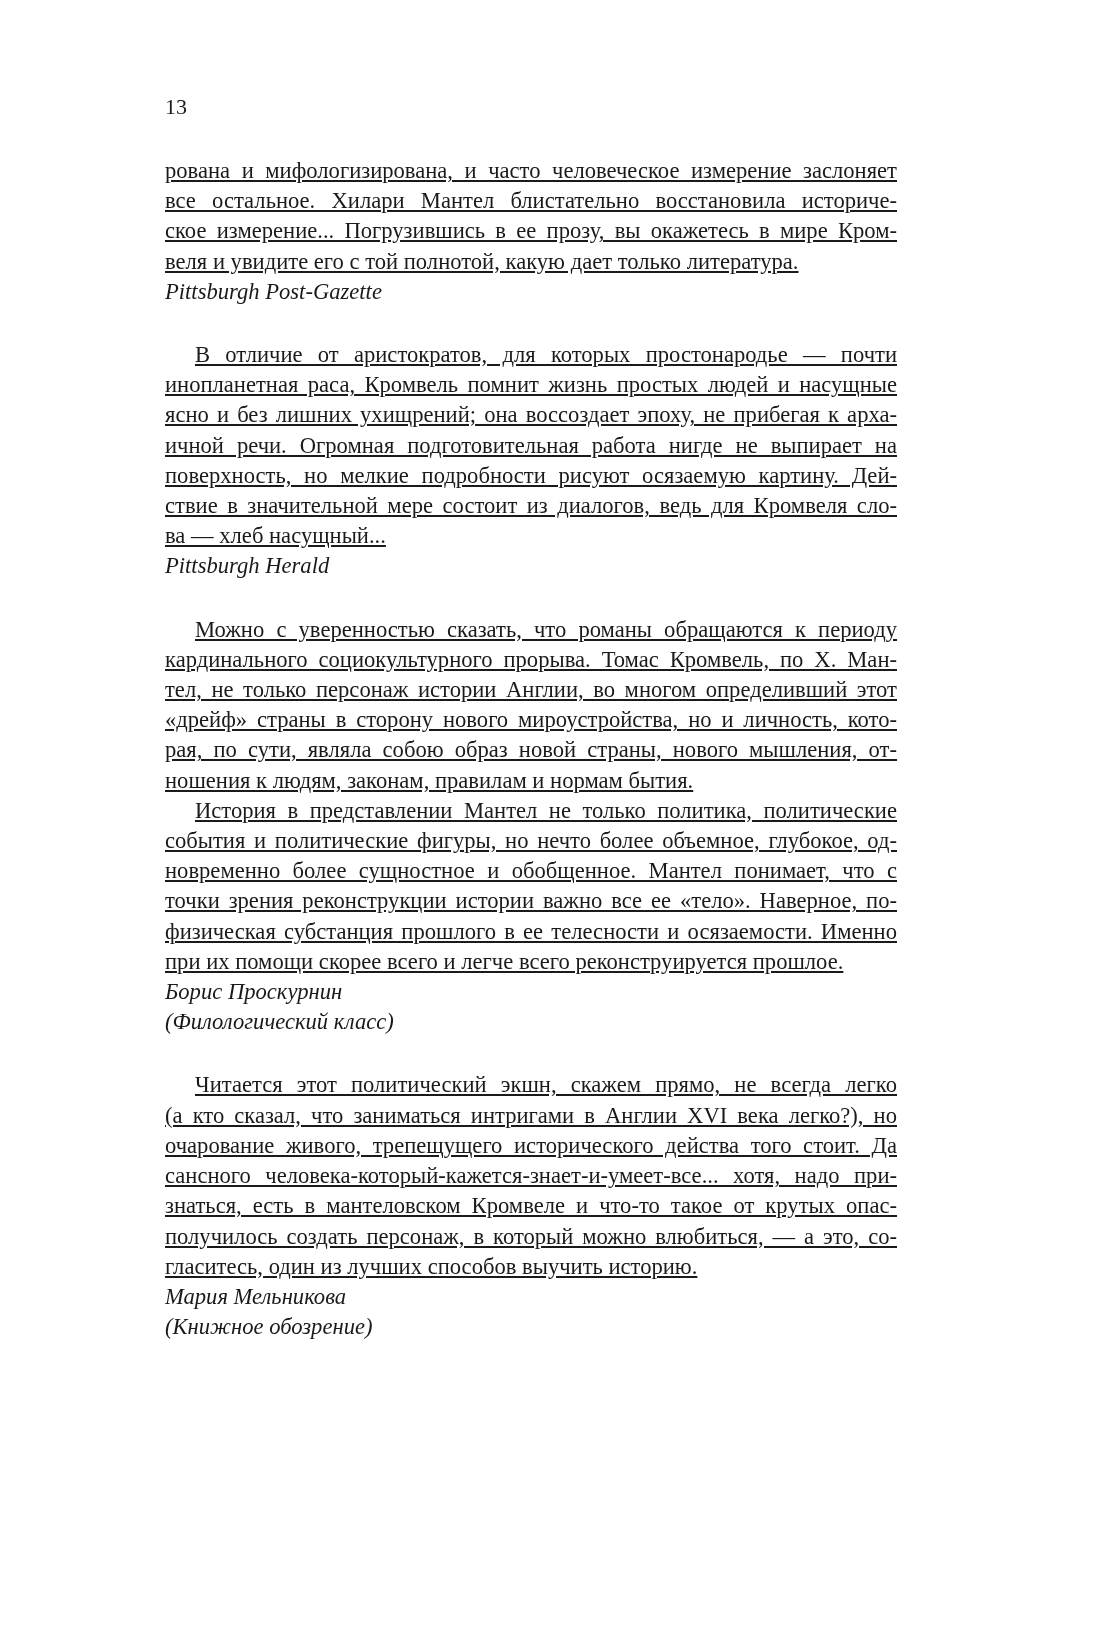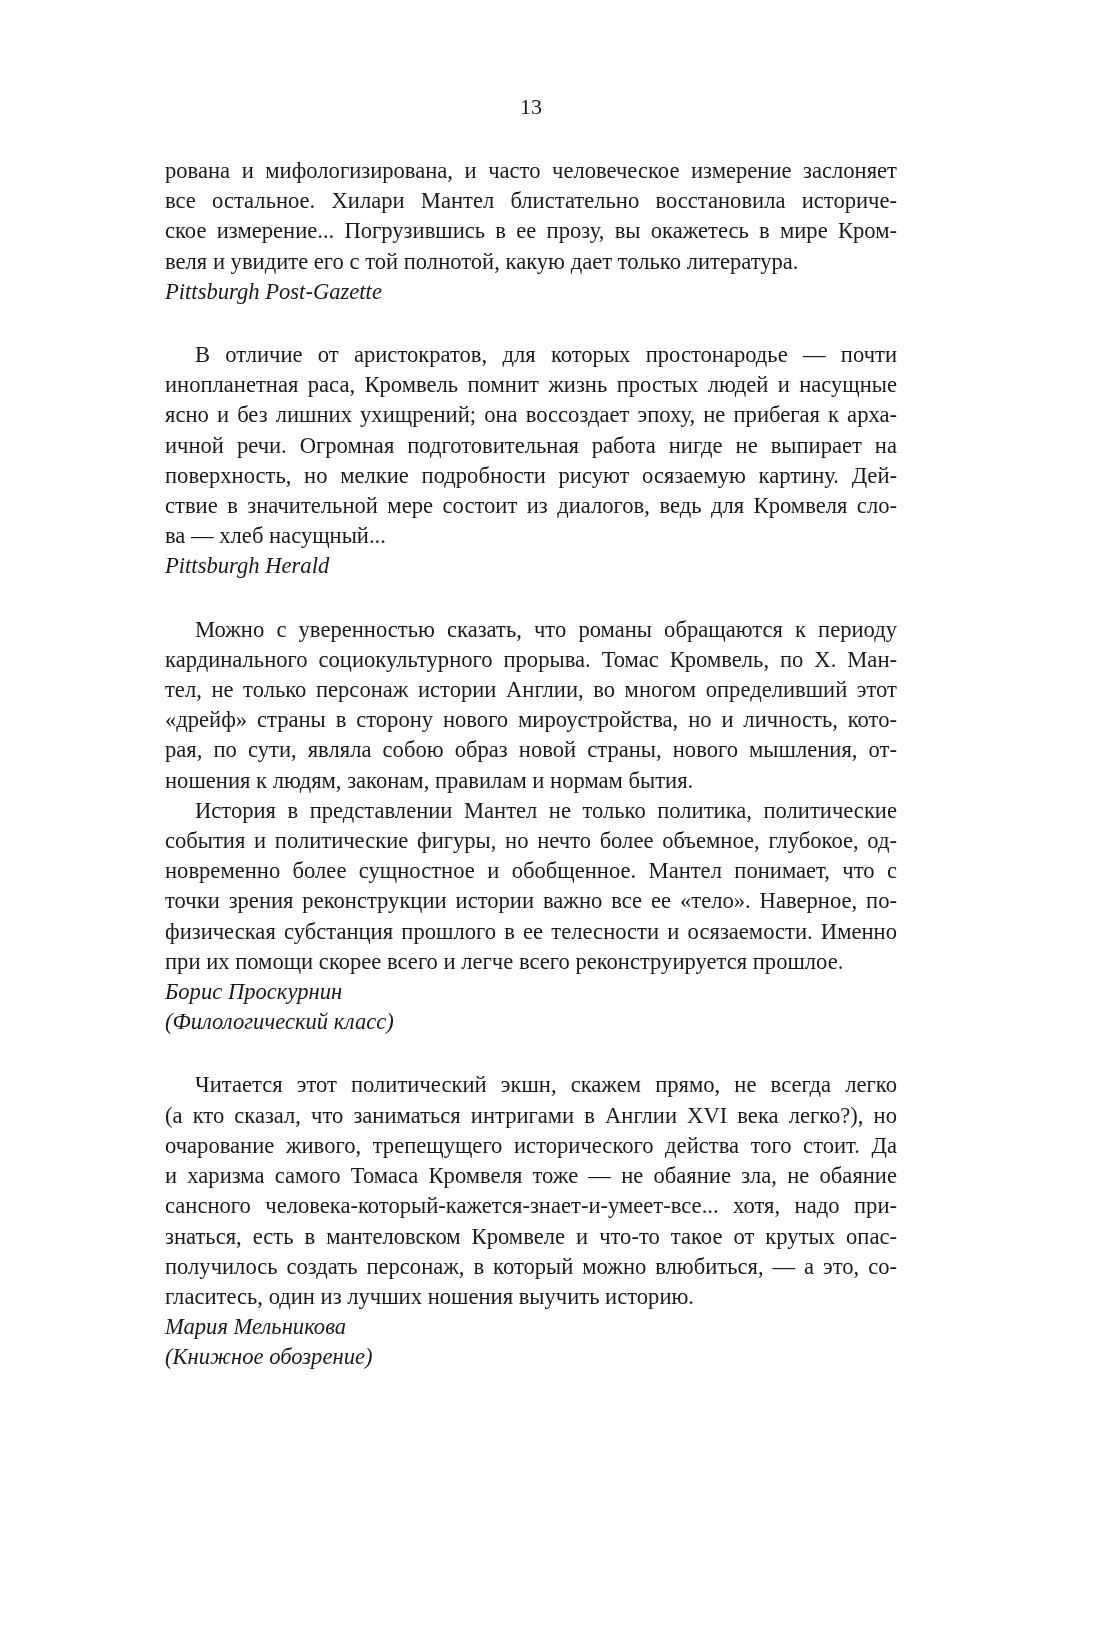--- a/index.html
+++ b/index.html
@@ -2,23 +2,23 @@
 <html><head>
   <meta charset="utf-8">
   <style>
     html, body { margin: 0; padding: 0; background: #ffffff; }
     body { width: 1100px; height: 1650px; position: relative; overflow: hidden; }
     .page {
       position: absolute; left: 165px; top: 92px; width: 732px;
       font-family: "Liberation Serif", "DejaVu Serif", serif;
       color: #1a1a1a; font-size: 22.6px; line-height: 30.2px;
     }
-    .page-num { text-align: center; font-size: 22px; line-height: 30px; margin-bottom: 34px; }
+    .page-num { text-align: left; font-size: 22px; line-height: 30px; margin-bottom: 34px; }
     .block { margin: 0; }
-    .line { display: block; text-align: justify; text-align-last: justify; white-space: nowrap; }
+    .line { display: block; text-align: justify; text-align-last: justify; white-space: nowrap; text-decoration: underline; }
     .line.last { text-align-last: left; }
     .line.indent { padding-left: 30px; }
     .src { display: block; text-align: left; font-style: italic; }
     .gap { height: 33px; }
   </style>
 </head>
 <body>
 
 <div class="page">
   <div class="page-num">13</div>
@@ -65,23 +65,22 @@
         </div>
         <span class="src">Борис Проскурнин</span>
         <span class="src">(Филологический класс)</span>
       </div>
       <div class="gap"></div>
       <div class="block">
         <div>
           <span class="line indent">Читается этот политический экшн, скажем прямо, не всегда легко</span>
           <span class="line">(а кто сказал, что заниматься интригами в Англии XVI века легко?), но</span>
           <span class="line">очарование живого, трепещущего исторического действа того стоит. Да</span>
-          <span class="line">и харизма самого Томаса Кромвеля тоже — не обаяние зла, не обаяние</span>
           <span class="line">сансного человека-который-кажется-знает-и-умеет-все... хотя, надо при-</span>
           <span class="line">знаться, есть в мантеловском Кромвеле и что-то такое от крутых опас-</span>
           <span class="line">получилось создать персонаж, в который можно влюбиться, — а это, со-</span>
-          <span class="line last">гласитесь, один из лучших ношения выучить историю.</span>
+          <span class="line last">гласитесь, один из лучших способов выучить историю.</span>
         </div>
         <span class="src">Мария Мельникова</span>
         <span class="src">(Книжное обозрение)</span>
       </div>
     </div>
 </div>
 
 </body></html>

